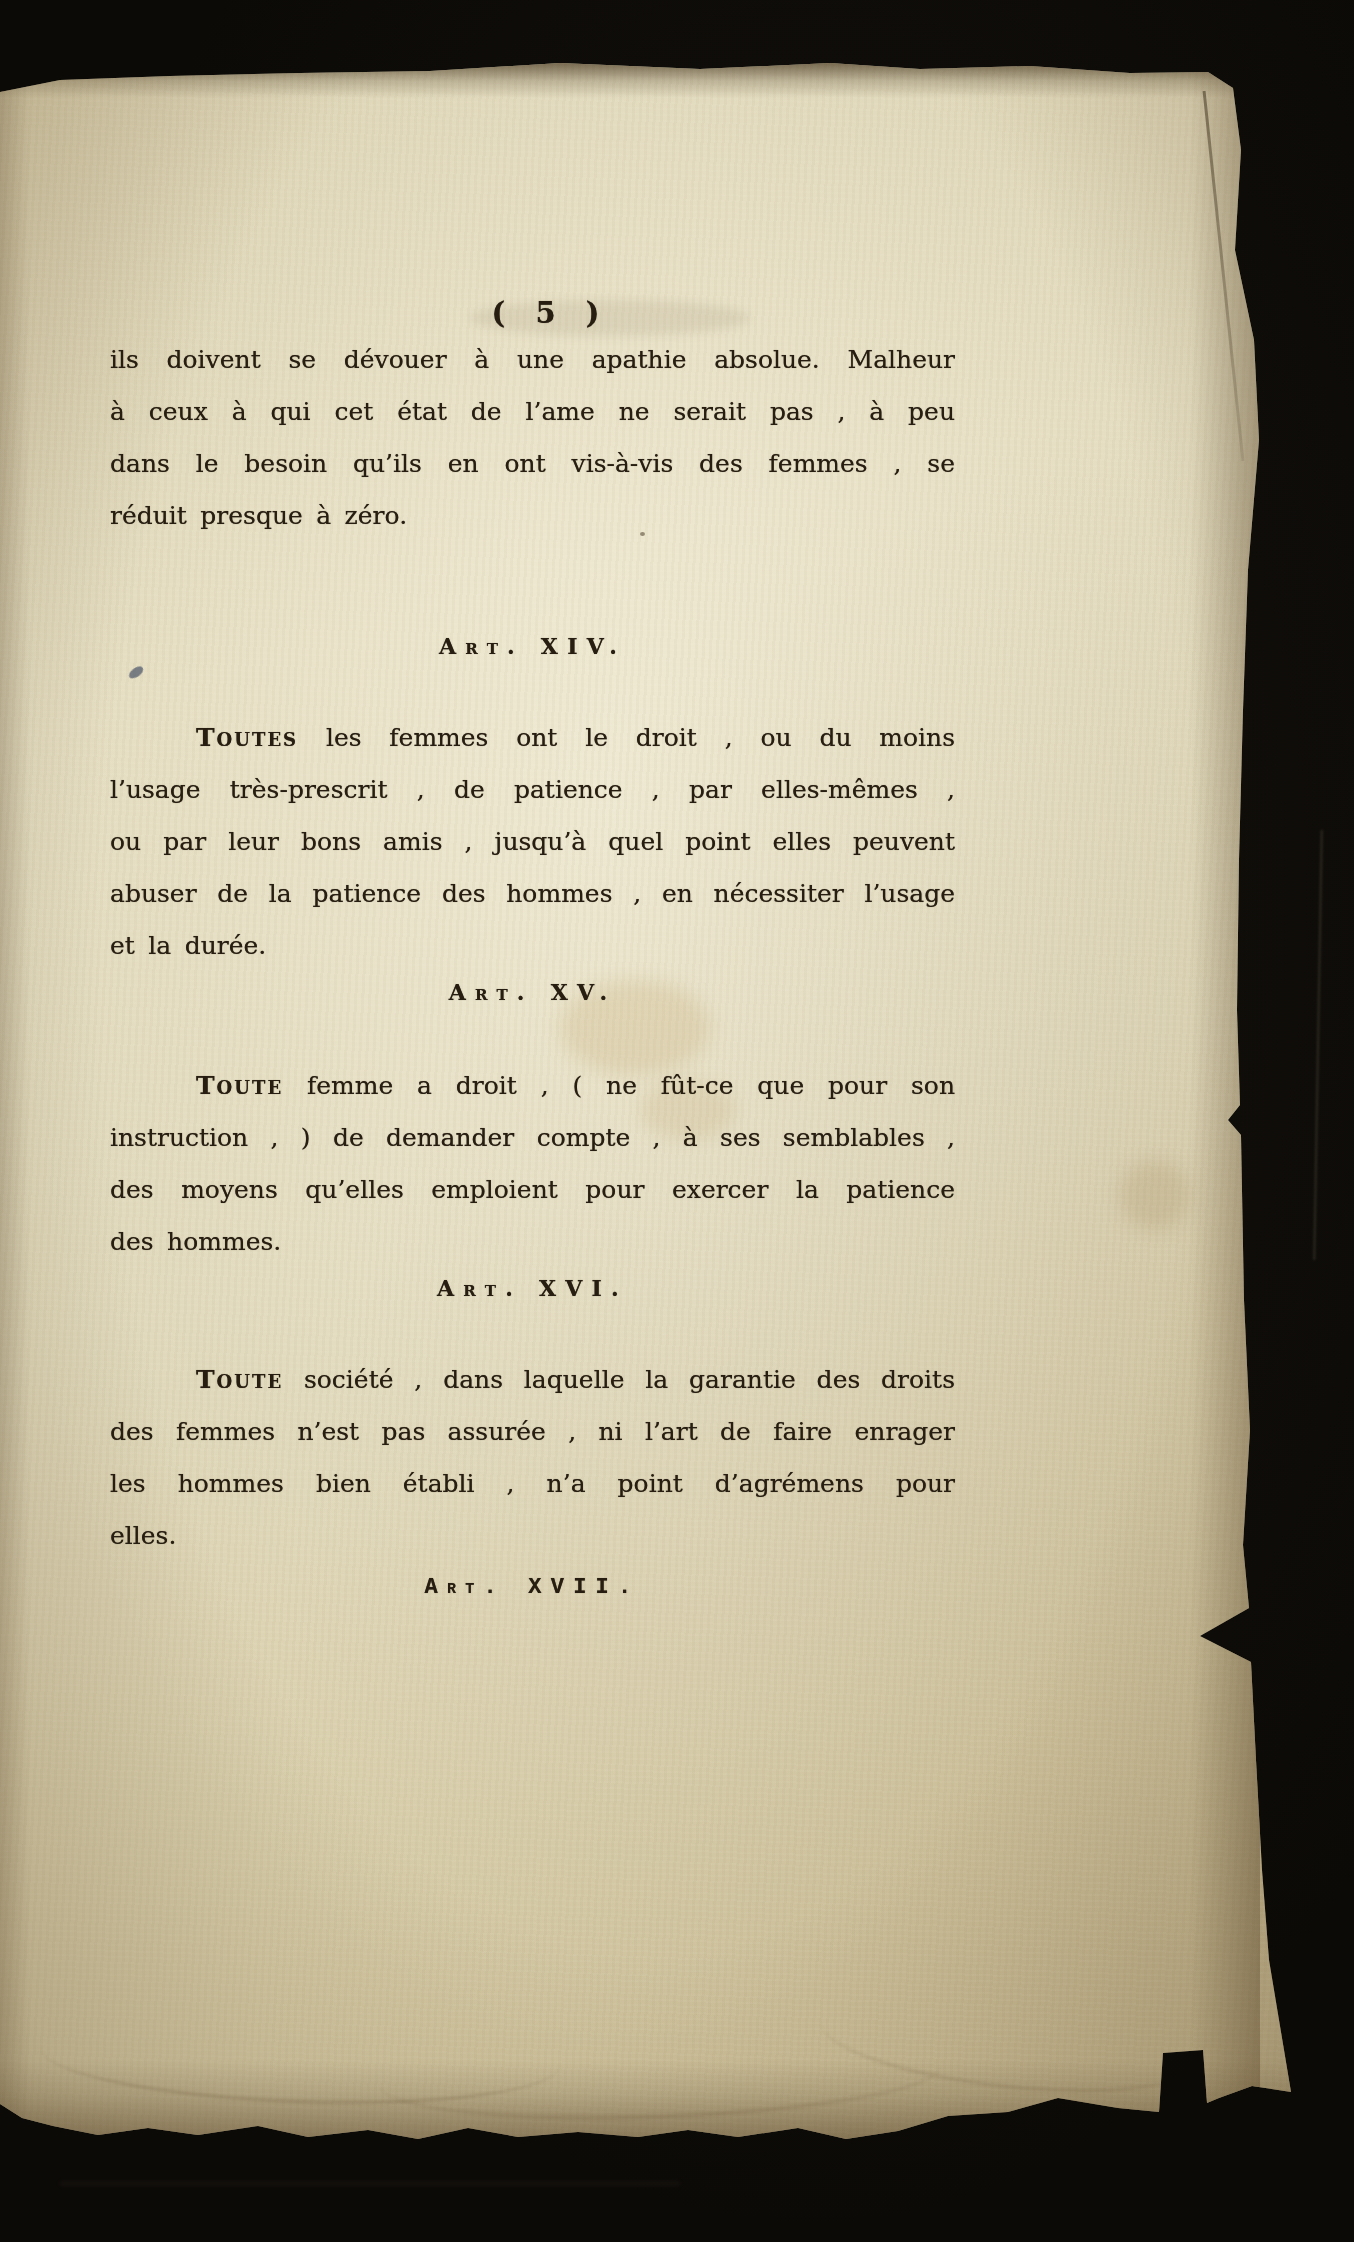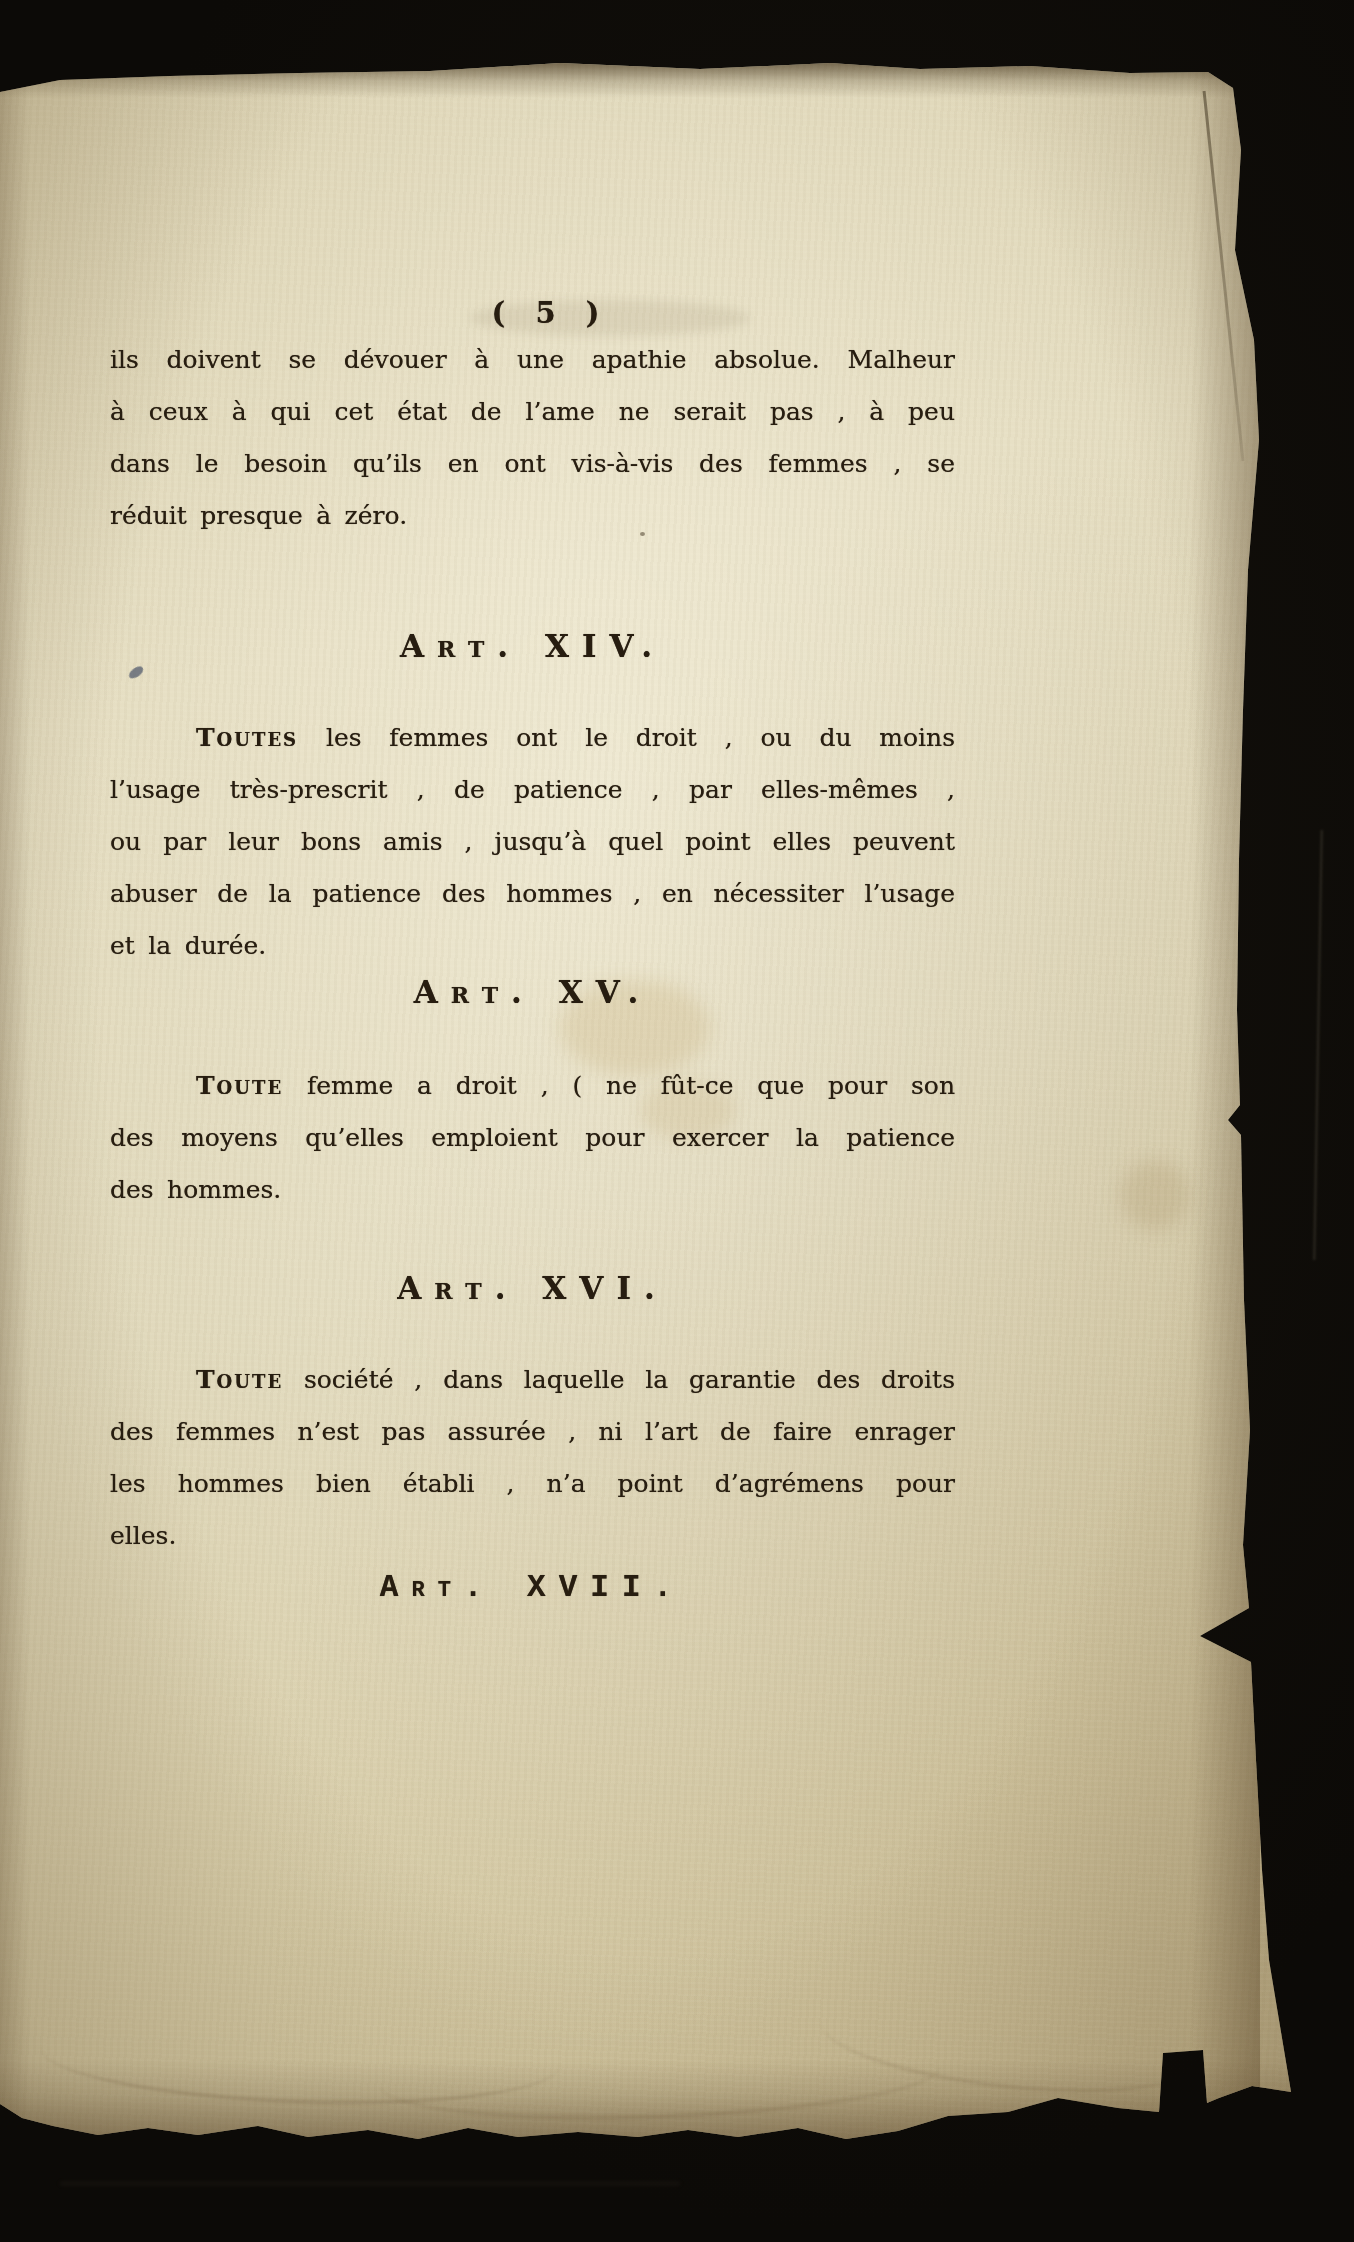--- a/index.html
+++ b/index.html
@@ -71,21 +71,21 @@
     font-size:29px;letter-spacing:10px;font-weight:bold;
   }
   .para{position:absolute;left:0;width:100%;}
   .line{height:52px;line-height:52px;font-size:25px;word-spacing:.22em;white-space:normal;}
   .line.j{text-align:justify;text-align-last:justify;}
   .line.first{text-indent:38px;}
   .lead{font-variant:small-caps;letter-spacing:.08em;font-weight:bold;margin-left:48px;}
   .heading{
     position:absolute;left:0;width:100%;text-align:center;
     font-variant:small-caps;font-weight:bold;
-    font-size:31px;letter-spacing:.42em;line-height:40px;
+    font-size:22px;letter-spacing:.42em;line-height:40px;
   }
   .sec0{top:334px;} .sec1{top:626px;} .sec2{top:712px;} .sec3{top:972px;}
   .sec4{top:1060px;} .sec5{top:1268px;} .sec6{top:1354px;} .sec7{top:1568px;font-family:Liberation Mono, monospace;}
   .sec8{top:1650px;}
 </style>
 </head>
 <body>
 
 <div class="scan">
   <div class="paper">
@@ -118,20 +118,21 @@
         <div class="para sec2">
           <div class="line j first"><span class="lead">Toutes</span> les femmes ont le droit , ou du moins</div>
           <div class="line j">l’usage très-prescrit , de patience , par elles-mêmes ,</div>
           <div class="line j">ou par leur bons amis , jusqu’à quel point elles peuvent</div>
           <div class="line j">abuser de la patience des hommes , en nécessiter l’usage</div>
           <div class="line">et la durée.</div>
         </div>
         <div class="heading sec3">Art. XV.</div>
         <div class="para sec4">
           <div class="line j first"><span class="lead">Toute</span> femme a droit , ( ne fût-ce que pour son</div>
+          <div class="line j">instruction , ) de demander compte , à ses semblables ,</div>
           <div class="line j">des moyens qu’elles emploient pour exercer la patience</div>
           <div class="line">des hommes.</div>
         </div>
         <div class="heading sec5">Art. XVI.</div>
         <div class="para sec6">
           <div class="line j first"><span class="lead">Toute</span> société , dans laquelle la garantie des droits</div>
           <div class="line j">des femmes n’est pas assurée , ni l’art de faire enrager</div>
           <div class="line j">les hommes bien établi , n’a point d’agrémens pour</div>
           <div class="line">elles.</div>
         </div>

